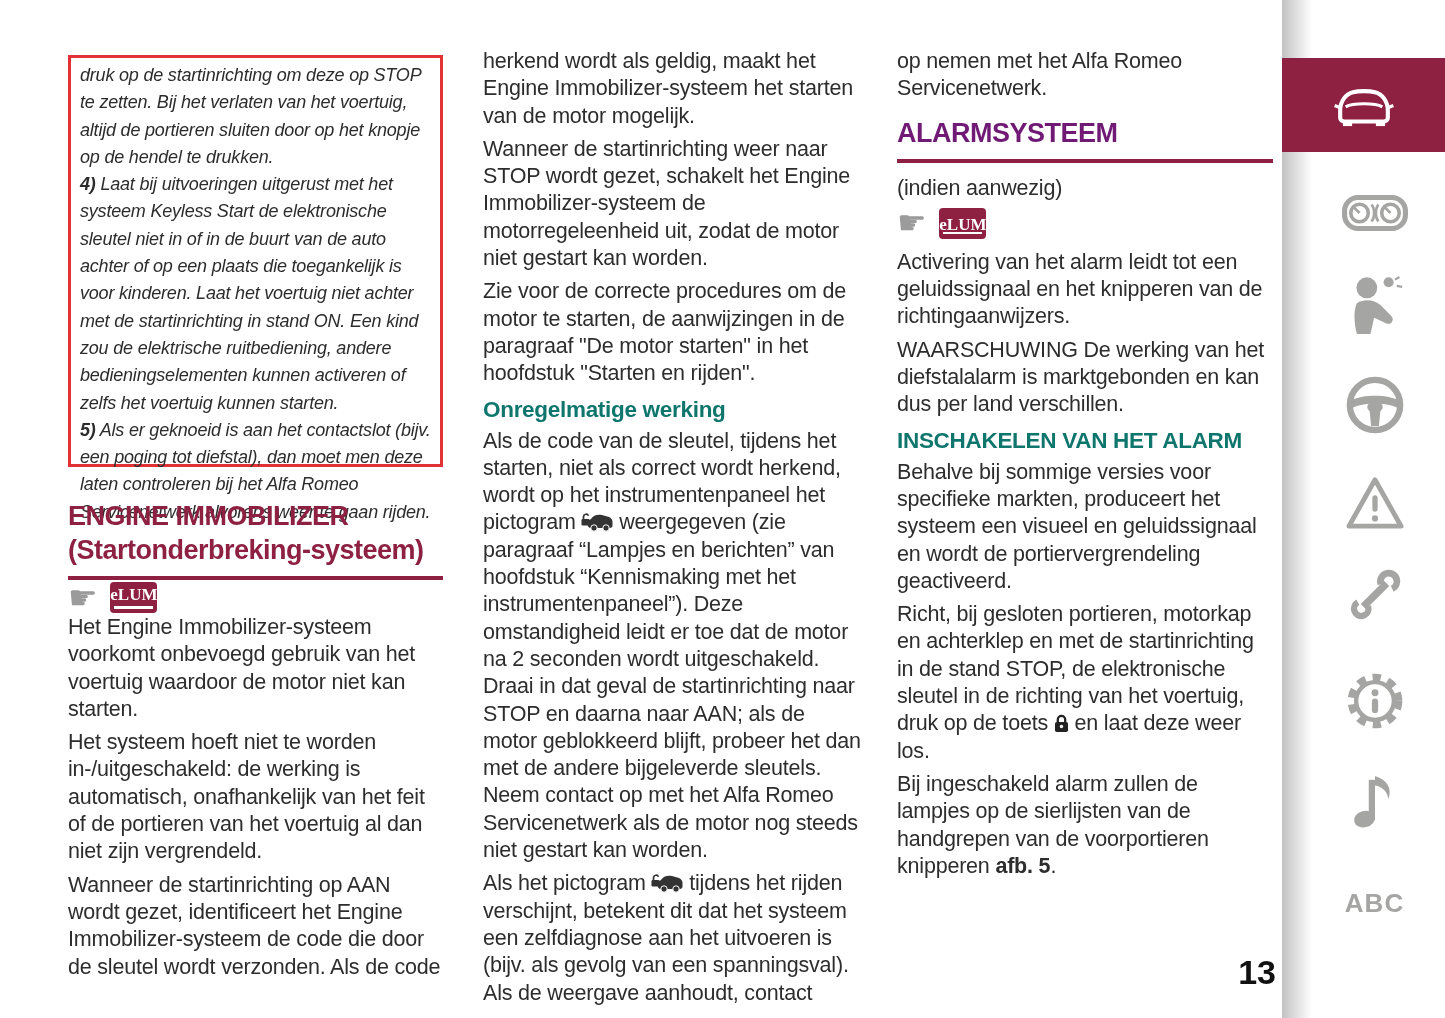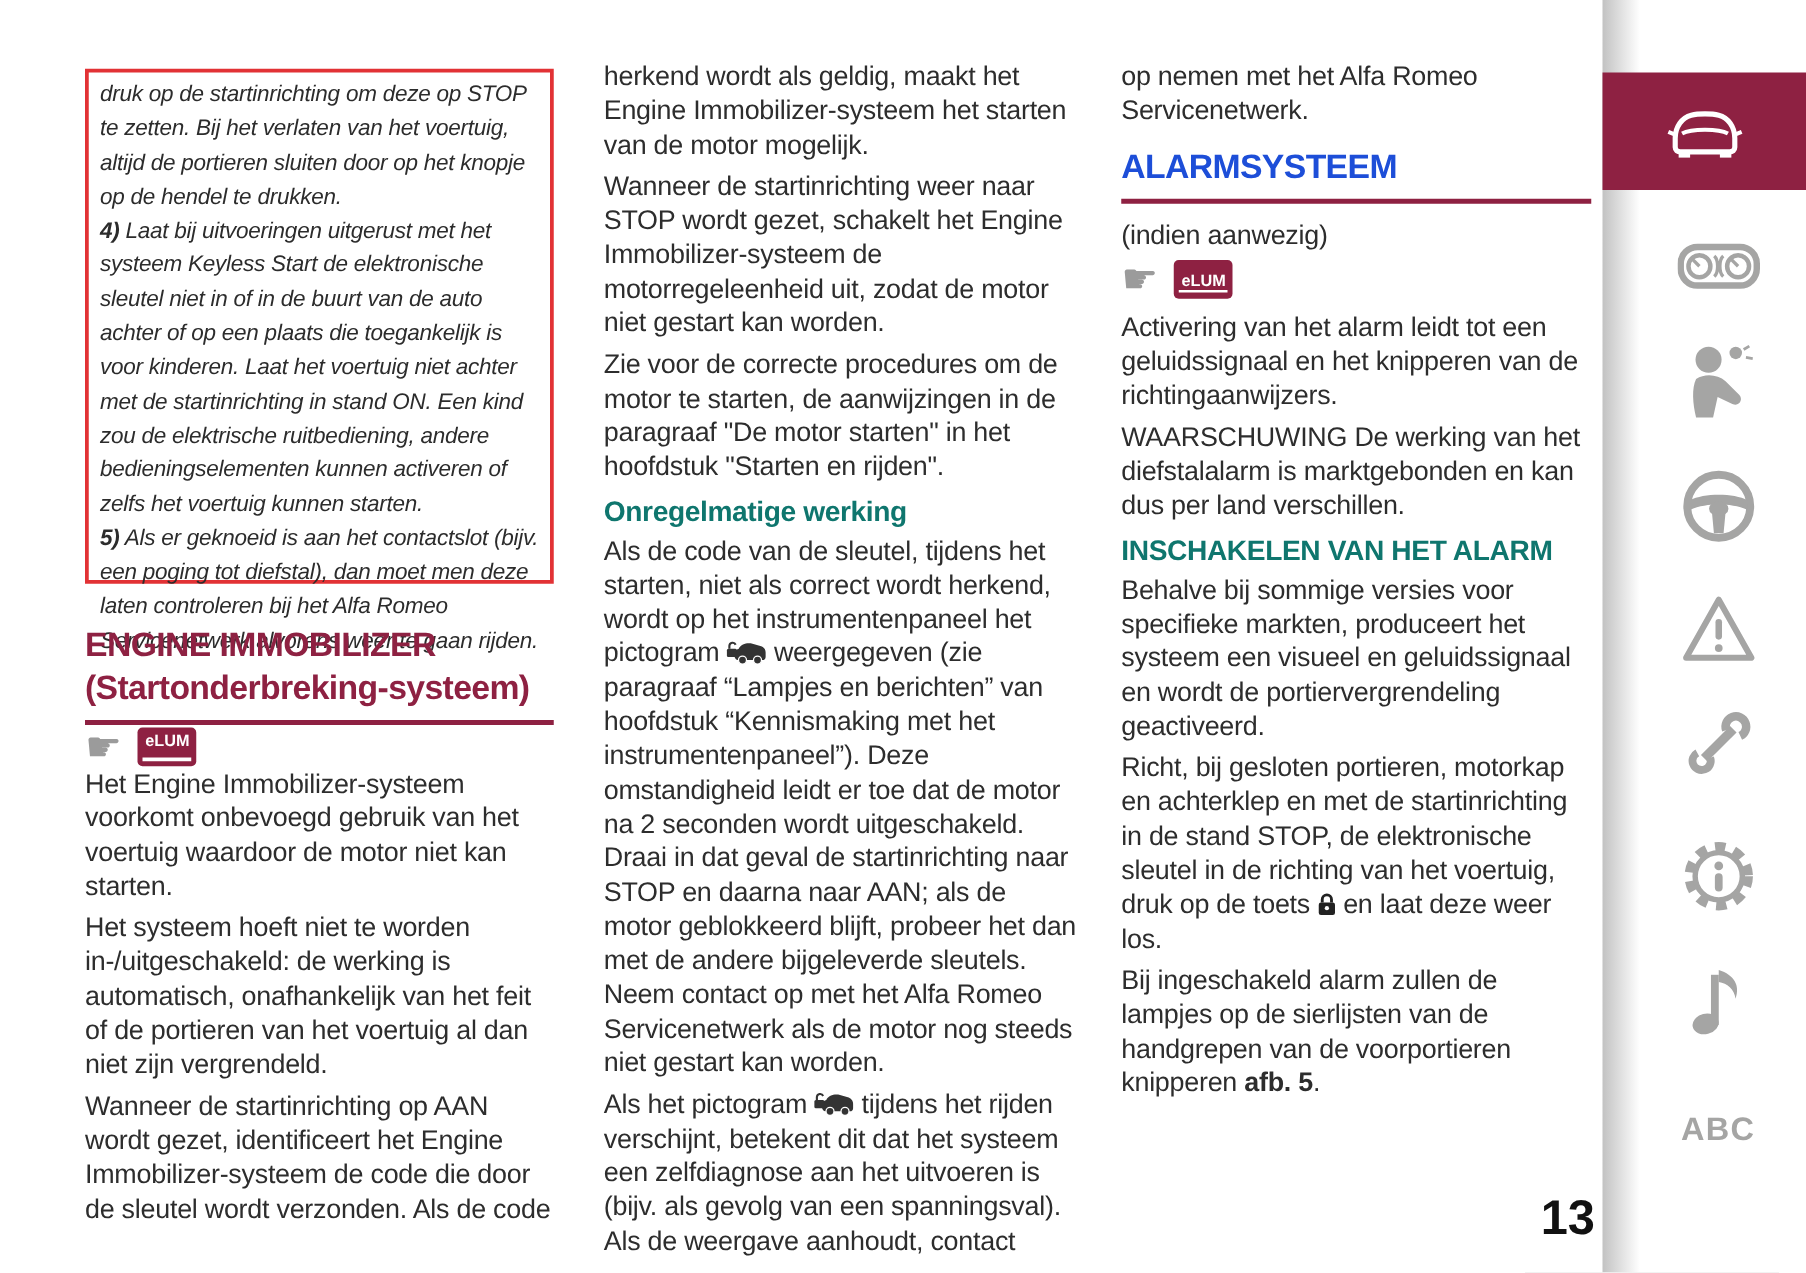--- a/index.html
+++ b/index.html
@@ -22,36 +22,36 @@
   .col-left  { left:68px;  top:614px; width:378px; }
   .col-mid   { left:483px; top:48px;  width:380px; }
   .col-right { left:897px; top:48px;  width:376px; }
   .heading {
     position:absolute; left:68px; top:499px; width:375px;
     color:#8e2142; font-weight:800; font-size:27px; line-height:34px;
     letter-spacing:-0.5px; padding-bottom:9px; border-bottom:4px solid #8e2142;
   }
   .heading span { display:block; }
   .heading-inline {
-    color:#1d4ed8; font-weight:800; font-size:27px; line-height:32px;
+    color:#701a75; font-weight:800; font-size:27px; line-height:32px;
     letter-spacing:-0.5px; padding-bottom:10px; border-bottom:4px solid #8e2142;
     margin:14px 0 12px 0;
   }
   .subhead {
     color:#0f766e; font-weight:800; font-size:22.5px; line-height:26px;
     margin:9px 0 5px 0; letter-spacing:-0.3px;
   }
   
   .ref-row { display:flex; align-items:center; gap:13px; margin:6px 0 10px 0; }
   .ref-row-abs { position:absolute; left:68px; top:576px; }
   .hand { color:#9b9b9b; font-size:33px; line-height:30px; font-style:normal; }
   .elum {
     position:relative; width:47px; height:31px; background:#8e2142;
-    border-radius:4px; color:#fff; font-weight:bold; font-size:13px;
-    display:flex; justify-content:center; padding-top:3px; letter-spacing:0;
+    border-radius:4px; color:#fff; font-weight:bold; font-size:17px;
+    display:flex; justify-content:center; padding-top:3px; letter-spacing:0;font-family:Liberation Serif, serif;
   }
   .elum::after {
     content:""; position:absolute; left:4px; right:4px; bottom:4.5px;
     height:2.5px; background:#fff;
   }
   
   .glyph { display:inline-block; vertical-align:-3px; }
   
   .sidebar { position:absolute; top:0; right:0; width:163px; height:1018px; background:#fff; }
   .sidebar-shadow {
@@ -62,21 +62,21 @@
     position:absolute; left:22px; right:0; height:70px;
     display:flex; align-items:center; justify-content:center; cursor:pointer;
   }
   .side-item.active {
     left:0; top:58px; height:94px; background:#8e2142;
   }
   .abc-label { font-size:26px; font-weight:bold; color:#a5a5a4; letter-spacing:1px; font-family:"Liberation Sans", sans-serif; }
   
   .page-num {
     position:absolute; left:1188px; top:953px; width:88px; text-align:right;
-    font-size:39px; font-weight:800; color:#111; letter-spacing:0;
+    font-size:34px; font-weight:800; color:#111; letter-spacing:0;
   }
 </style>
 </head>
 <body>
 
 <div class="page">
 
   <div class="note-box">
     <span>druk op de startinrichting om deze op STOP te zetten. Bij het verlaten van het voertuig, altijd de portieren sluiten door op het knopje op de hendel te drukken.</span>
     <br>

